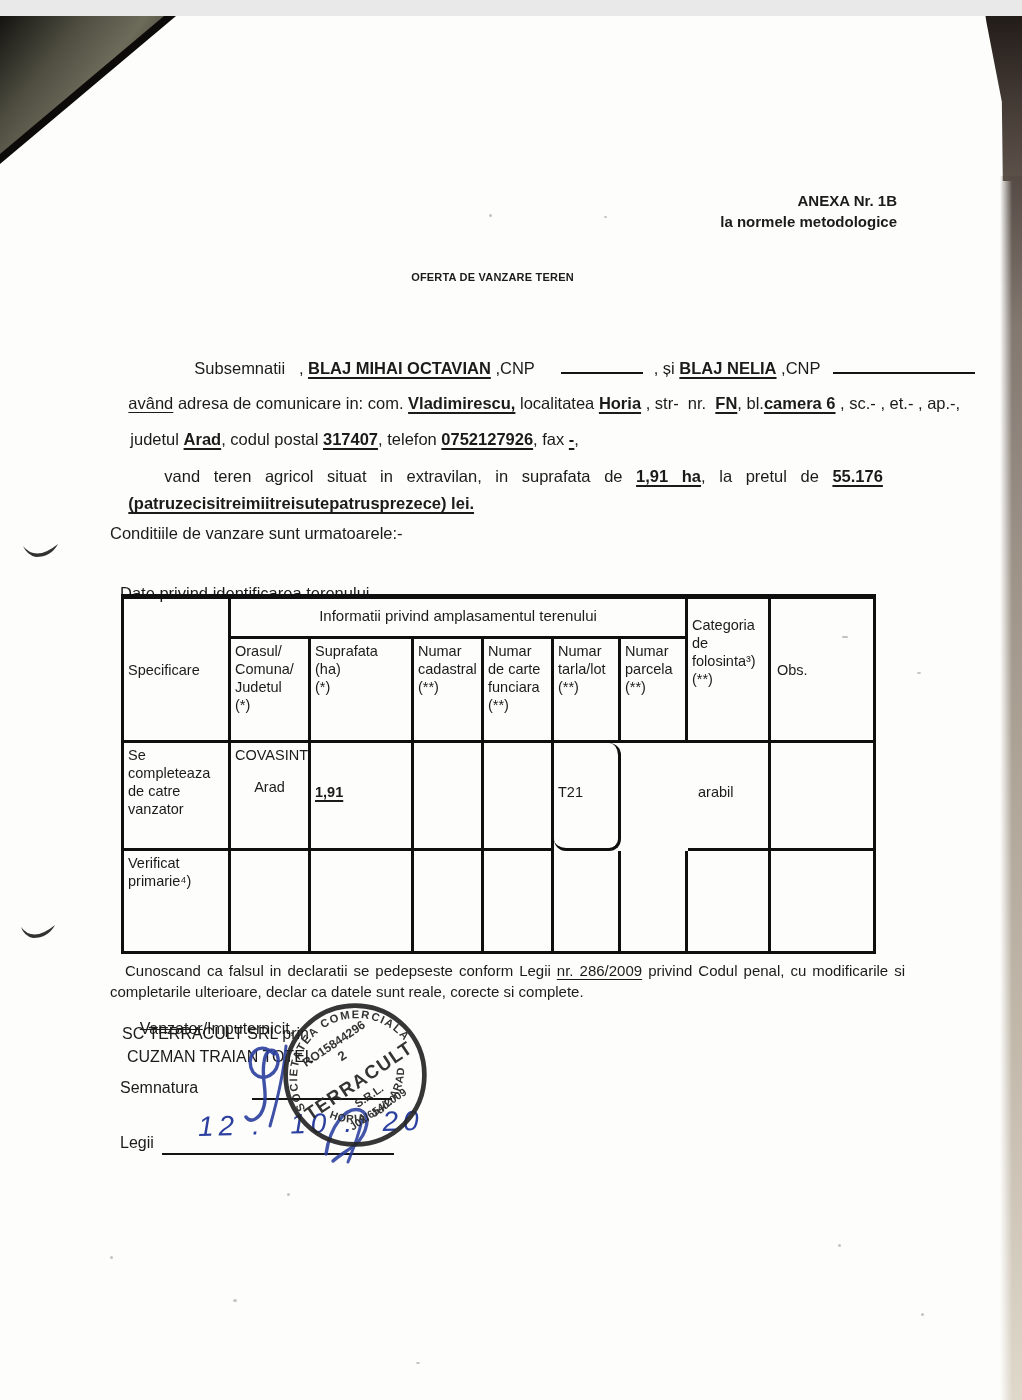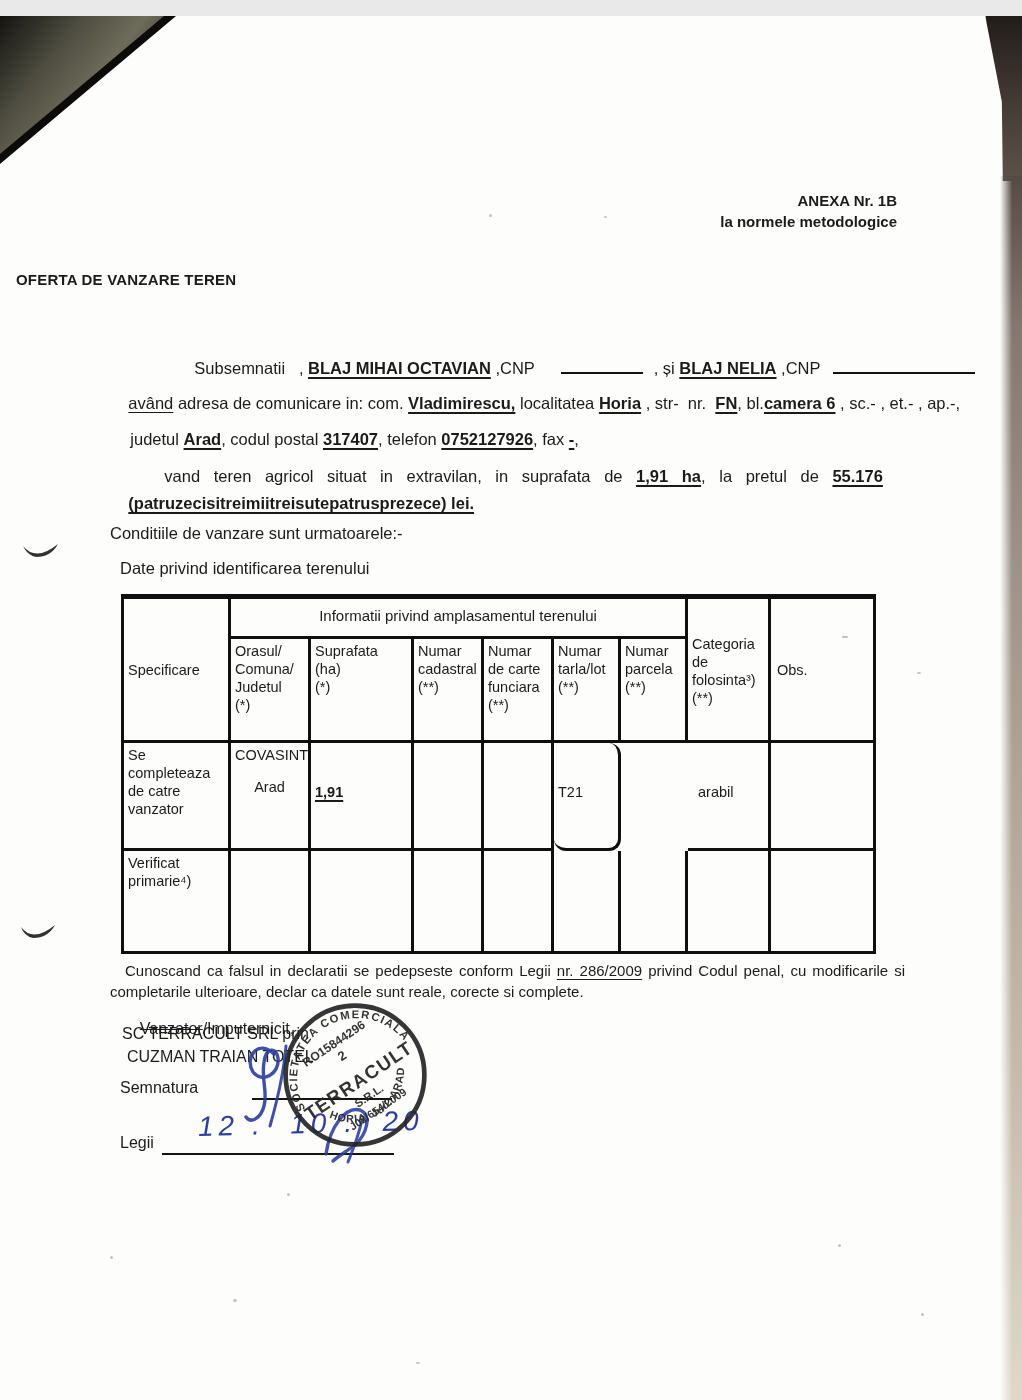--- a/index.html
+++ b/index.html
@@ -23,37 +23,37 @@
     mask-image:linear-gradient(to right,transparent 0%,#000 55%);}
   .punch{position:absolute;}
   .speck{position:absolute;background:#8a8a8a;opacity:.5;border-radius:50%;}
   
   .line{position:absolute;white-space:pre;font-size:16.5px;}
   .bu{font-weight:bold;text-decoration:underline;text-decoration-thickness:2px;text-underline-offset:3px;}
   .un{text-decoration:underline;text-underline-offset:3px;}
   .blank{display:inline-block;border-bottom:2px solid #141414;height:15px;vertical-align:baseline;}
   .anexa{position:absolute;left:600px;top:174px;width:297px;text-align:right;
     font-weight:bold;font-size:15px;line-height:21px;}
-  .title{position:absolute;left:16px;top:255px;width:985px;text-align:left;
-    font-weight:bold;font-size:15px;letter-spacing:.2px;}
+  .title{position:absolute;left:0;top:255px;width:985px;text-align:center;
+    font-weight:bold;font-size:11px;letter-spacing:.2px;}
   .offer1{word-spacing:9px;}
   
   .doc-table{position:absolute;left:121px;top:578px;display:grid;
     grid-template-columns:107px 80px 103px 70px 70px 67px 67px 83px 102px;
     grid-template-rows:40px 104px 108px 100px;
     border:3px solid #0f0f0f;border-top-width:5px;
     font-size:14.5px;line-height:18px;}
   .cell{border-right:3px solid #0f0f0f;border-bottom:3px solid #0f0f0f;
     padding:3px 4px;box-sizing:border-box;white-space:pre-line;overflow:hidden;}
   .cell.noR{border-right:none;}
   .cell.noB{border-bottom:none;}
   .c-spec{grid-area:1/1/3/2;display:flex;align-items:center;}
   .c-group{grid-area:1/2/2/8;text-align:center;padding-top:8px;font-size:15px;}
   .h2{grid-row:2/3;}
-  .c-cat{grid-area:1/8/3/9;padding-top:36px;}
+  .c-cat{grid-area:1/8/3/9;padding-top:17px;}
   .c-obs{grid-area:1/9/3/10;display:flex;align-items:center;padding-left:6px;}
   .r3{grid-row:3/4;} .r4{grid-row:4/5;}
   .cell-oras{text-align:left;}
   .oras2{display:block;text-align:center;margin-top:14px;}
   .val-mid{padding-top:40px;}
   
   .legal{position:absolute;left:110px;top:944px;width:795px;font-size:15px;
     line-height:21px;text-align:justify;text-indent:15px;}
   .sig{position:absolute;font-size:16px;white-space:pre;}
   .strike{text-decoration:line-through;}
@@ -112,21 +112,21 @@
   </div>
 
   <div class="line offer1" style="left:110px;top:432px;">
     <span>vand teren agricol situat in extravilan, in suprafata de </span><span class="bu">1,91 ha</span><span>, la pretul de </span><span class="bu">55.176</span>
   </div>
   <div class="line" style="left:110px;top:459px;">
     <span class="bu">(patruzecisitreimiitreisutepatrusprezece) lei.</span>
   </div>
 
   <div class="line" style="left:110px;top:508px;">Conditiile de vanzare sunt urmatoarele:-</div>
-  <div class="line" style="left:120px;top:543px;">Date privind identificarea terenului</div>
+  <div class="line" style="left:120px;top:568px;">Date privind identificarea terenului</div>
 
   <div class="doc-table">
     <div class="cell c-spec">Specificare</div>
     <div class="cell c-group">Informatii privind amplasamentul terenului</div>
     <div class="cell h2" style="grid-column:2/3;">Orasul/
 Comuna/
 Judetul
 (*)</div>
     <div class="cell h2" style="grid-column:3/4;">Suprafata
 (ha)

